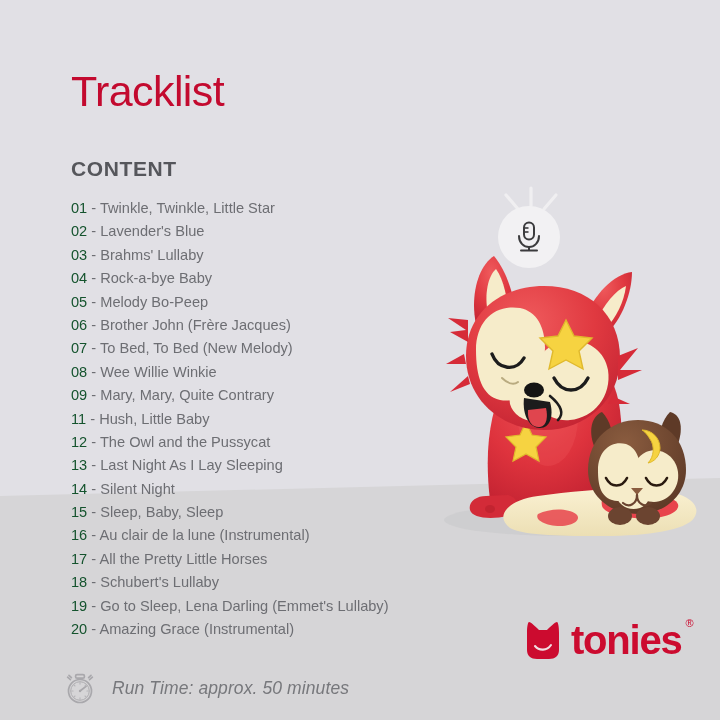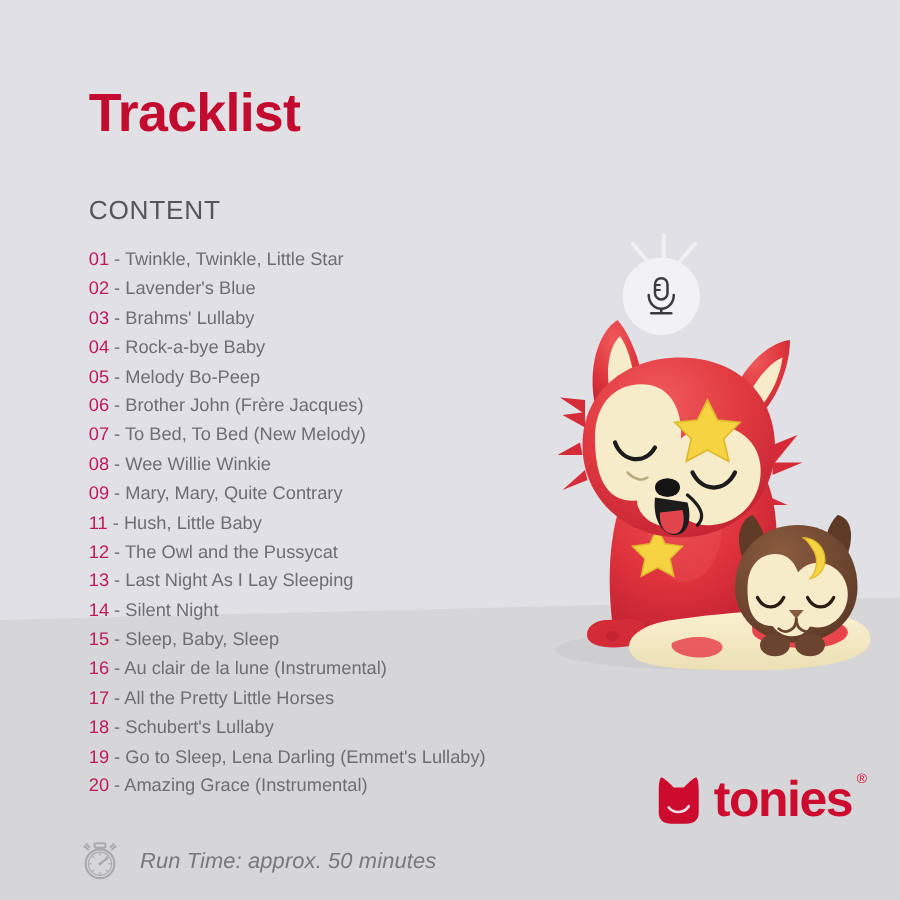--- a/index.html
+++ b/index.html
@@ -29,31 +29,31 @@
     height: 250px;
     background: #d6d5d7;
     clip-path: polygon(0 26px, 720px 8px, 720px 250px, 0 250px);
   }
   
   .title {
     position: absolute;
     left: 71px;
     top: 70px;
     font-size: 43px;
-    font-weight: bold;
+    font-weight: normal;
     letter-spacing: -0.6px;
     color: #c30a2f;
     line-height: 1;
   }
   .content-heading {
     position: absolute;
     left: 71px;
     top: 158px;
     font-size: 21px;
-    font-weight: normal;
+    font-weight: bold;
     letter-spacing: 0.6px;
     color: #55565b;
     line-height: 1;
   }
   
   .tracklist {
     position: absolute;
     left: 71px;
     top: 197px;
     width: 420px;
@@ -61,21 +61,21 @@
     margin: 0;
     padding: 0;
   }
   .tracklist li {
     height: 23.4px;
     line-height: 23.4px;
     font-size: 14.6px;
     color: #6d6e73;
     white-space: nowrap;
   }
-  .tracklist li .tnum { color: #be185d; text-align: center; }
+  .tracklist li .tnum { color: #14532d; text-align: center; }
   
   .runtime-row {
     position: absolute;
     left: 62px;
     top: 670px;
     display: flex;
     align-items: center;
     gap: 14px;
   }
   .runtime-text {

